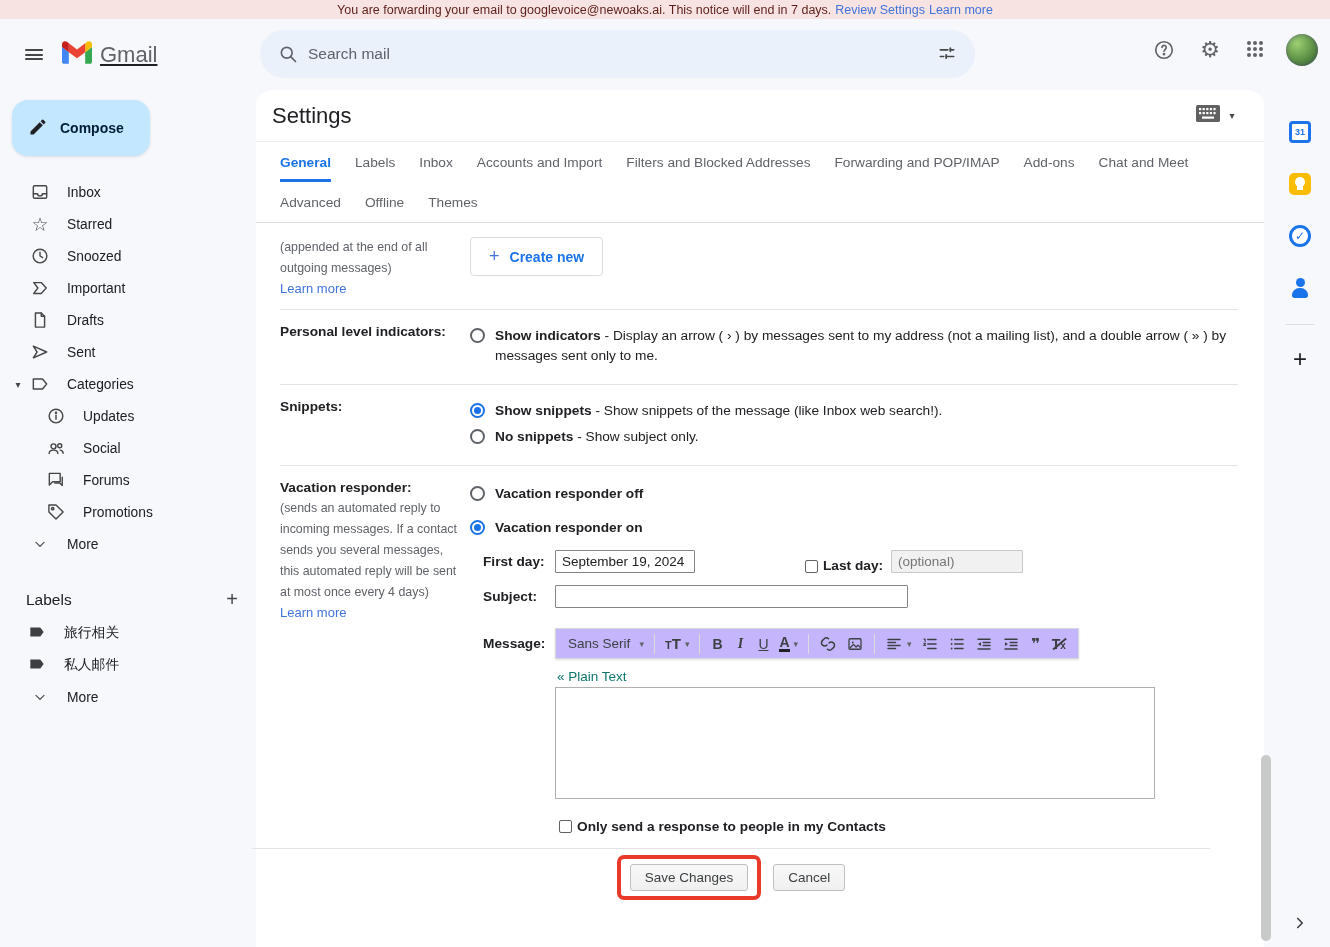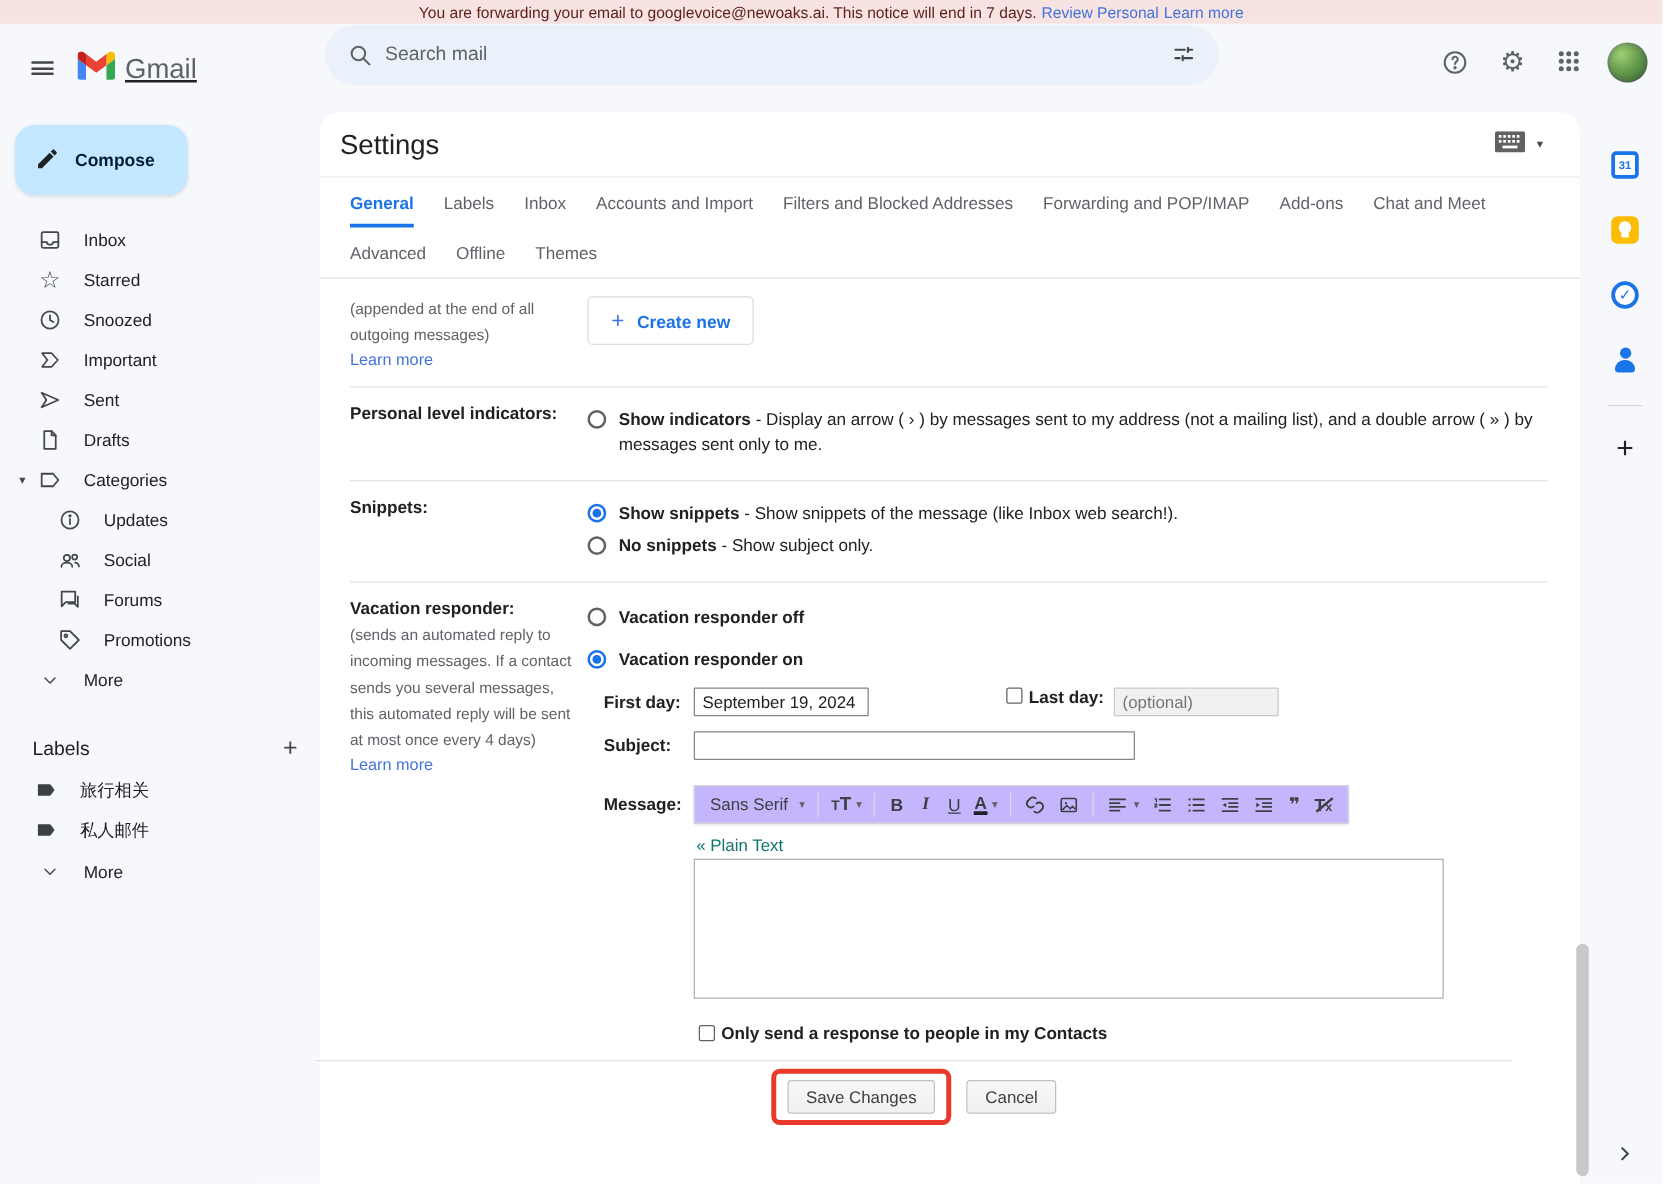--- a/index.html
+++ b/index.html
@@ -11,21 +11,21 @@
             display:flex; align-items:center; justify-content:center; font-size:12.5px; color:#5c1f1a; gap:4px; }
   #banner a { color:#4273db; text-decoration:none; cursor:pointer; }
 
   
   #header { position:absolute; top:19px; left:0; width:100%; height:71px; display:flex; align-items:center; }
   .hicon { width:40px; height:40px; border-radius:50%; display:flex; align-items:center; justify-content:center; cursor:pointer; }
   #menu-btn { margin-left:14px; }
   .bar { display:block; width:18px; height:2px; background:#444746; margin:2.5px 0; border-radius:1px; }
   #logo { display:flex; align-items:center; margin-left:8px; cursor:pointer;text-decoration:underline; }
   #logo .wordmark { font-size:22px; color:#5f6368; margin-left:8px; }
-  #searchbar { position:absolute; left:260px; top:1px; width:715px; height:48px; background:#eaf1fb;
+  #searchbar { position:absolute; left:260px; top:11px; width:715px; height:48px; background:#eaf1fb;
                border-radius:24px; display:flex; align-items:center; padding:0 8px; }
   #searchbar input { flex:1; border:none; outline:none; background:transparent; font-size:15.5px; color:#202124;
                      font-family:"Liberation Sans",sans-serif; }
   #searchbar input::placeholder { color:#5f6368; }
   #header-right { position:absolute; right:8px; top:11px; display:flex; align-items:center; gap:6px; }
   .gear-glyph { font-size:22px; color:#5f6368; line-height:1; }
   .appgrid { width:18px; height:18px; display:grid; grid-template-columns:repeat(3,1fr); grid-template-rows:repeat(3,1fr); }
   .appgrid i { width:4px; height:4px; border-radius:50%; background:#5f6368; }
   .avatar { width:32px; height:32px; border-radius:50%;
             background:radial-gradient(circle at 35% 30%, #9ccf72, #5c9044 55%, #3f6d33 85%);
@@ -81,21 +81,21 @@
   .cbox { width:13px; height:13px; border:1.5px solid #5f6368; border-radius:2px; background:#fff; display:inline-block;
           flex-shrink:0; cursor:pointer; }
   .b { font-weight:bold; }
 
   
   .vform { margin-top:10px; padding-left:13px; }
   .frow { display:flex; align-items:center; margin-top:12px; font-size:13.7px; }
   .flabel { font-weight:bold; width:72px; flex-shrink:0; }
   .txt-input { border:1px solid #848484; border-radius:1px; font-size:13.5px; padding:3px 6px; height:23px;
                font-family:"Liberation Sans",sans-serif; color:#202124; }
-  .lastday-group { display:flex; align-items:flex-start; margin-left:110px; gap:5px; }
+  .lastday-group { display:flex; align-items:flex-end; margin-left:110px; gap:5px; }
   .lastday-input { background:#f1f1f1; border:1px solid #c9c9c9; color:#9e9e9e; }
   .mtoolbar { display:inline-flex; align-items:center; height:31px; border:1px solid #d5d8dc; background:#c4b5fd;
               padding:0 8px; gap:1px; box-shadow:0 1px 2px rgba(0,0,0,.12); }
   .tbtn { display:inline-flex; align-items:center; justify-content:center; min-width:22px; height:24px; padding:0 4px;
           color:#3c4043; font-size:14px; cursor:pointer; gap:4px; }
   .tbtn .small-caret { font-size:9px; color:#5f6368; }
   .tsep { width:1px; height:20px; background:#dadce0; margin:0 5px; }
   .fontname { font-size:13.5px; color:#3c4043; }
   .tt-sm { font-size:11px; font-weight:bold; }
   .tt-lg { font-size:15px; font-weight:bold; }
@@ -151,21 +151,21 @@
   #scroll-thumb { position:absolute; left:1261px; top:755px; width:10px; height:186px; background:#c7cac8;
                   border-radius:6px; }
 
   svg.ic { stroke:#444746; fill:none; stroke-width:1.7; stroke-linecap:round; stroke-linejoin:round; }
 </style>
 </head>
 <body>
 
 <div id="banner">
   <span>You are forwarding your email to googlevoice@newoaks.ai. This notice will end in 7 days.</span>
-  <a>Review Personal</a>
+  <a>Review Settings</a>
   <a>Learn more</a>
 </div>
 
 <div id="header">
   <div class="hicon" id="menu-btn">
     <span>
         <span class="bar"></span>
         <span class="bar"></span>
         <span class="bar"></span>
       </span>
@@ -269,33 +269,33 @@
       <span class="nic">
         <svg class="ic" width="20" height="20" viewBox="0 0 24 24">
             <path d="M4.5 5.5h9l6 6.5-6 6.5h-9l5-6.5z"></path>
           </svg>
       </span>
       <span class="nlabel">Important</span>
     </div>
     <div class="nav-item">
       <span class="nic">
         <svg class="ic" width="20" height="20" viewBox="0 0 24 24">
-            <path d="M4 5l16 7-16 7 4.5-7z"></path>
-          </svg>
-      </span>
-      <span class="nlabel">Sent</span>
-    </div>
-    <div class="nav-item">
-      <span class="nic">
-        <svg class="ic" width="20" height="20" viewBox="0 0 24 24">
             <path d="M6.5 3.5h7l4 4v13h-11z"></path>
             <path d="M13.5 3.5v4h4"></path>
           </svg>
       </span>
       <span class="nlabel">Drafts</span>
+    </div>
+    <div class="nav-item">
+      <span class="nic">
+        <svg class="ic" width="20" height="20" viewBox="0 0 24 24">
+            <path d="M4 5l16 7-16 7 4.5-7z"></path>
+          </svg>
+      </span>
+      <span class="nlabel">Sent</span>
     </div>
     <div class="nav-item cat">
       <span class="caret">▾</span>
       <span class="nic">
         <svg class="ic" width="20" height="20" viewBox="0 0 24 24">
             <path d="M4 6h11l5 6-5 6H4z"></path>
           </svg>
       </span>
       <span class="nlabel">Categories</span>
     </div>

